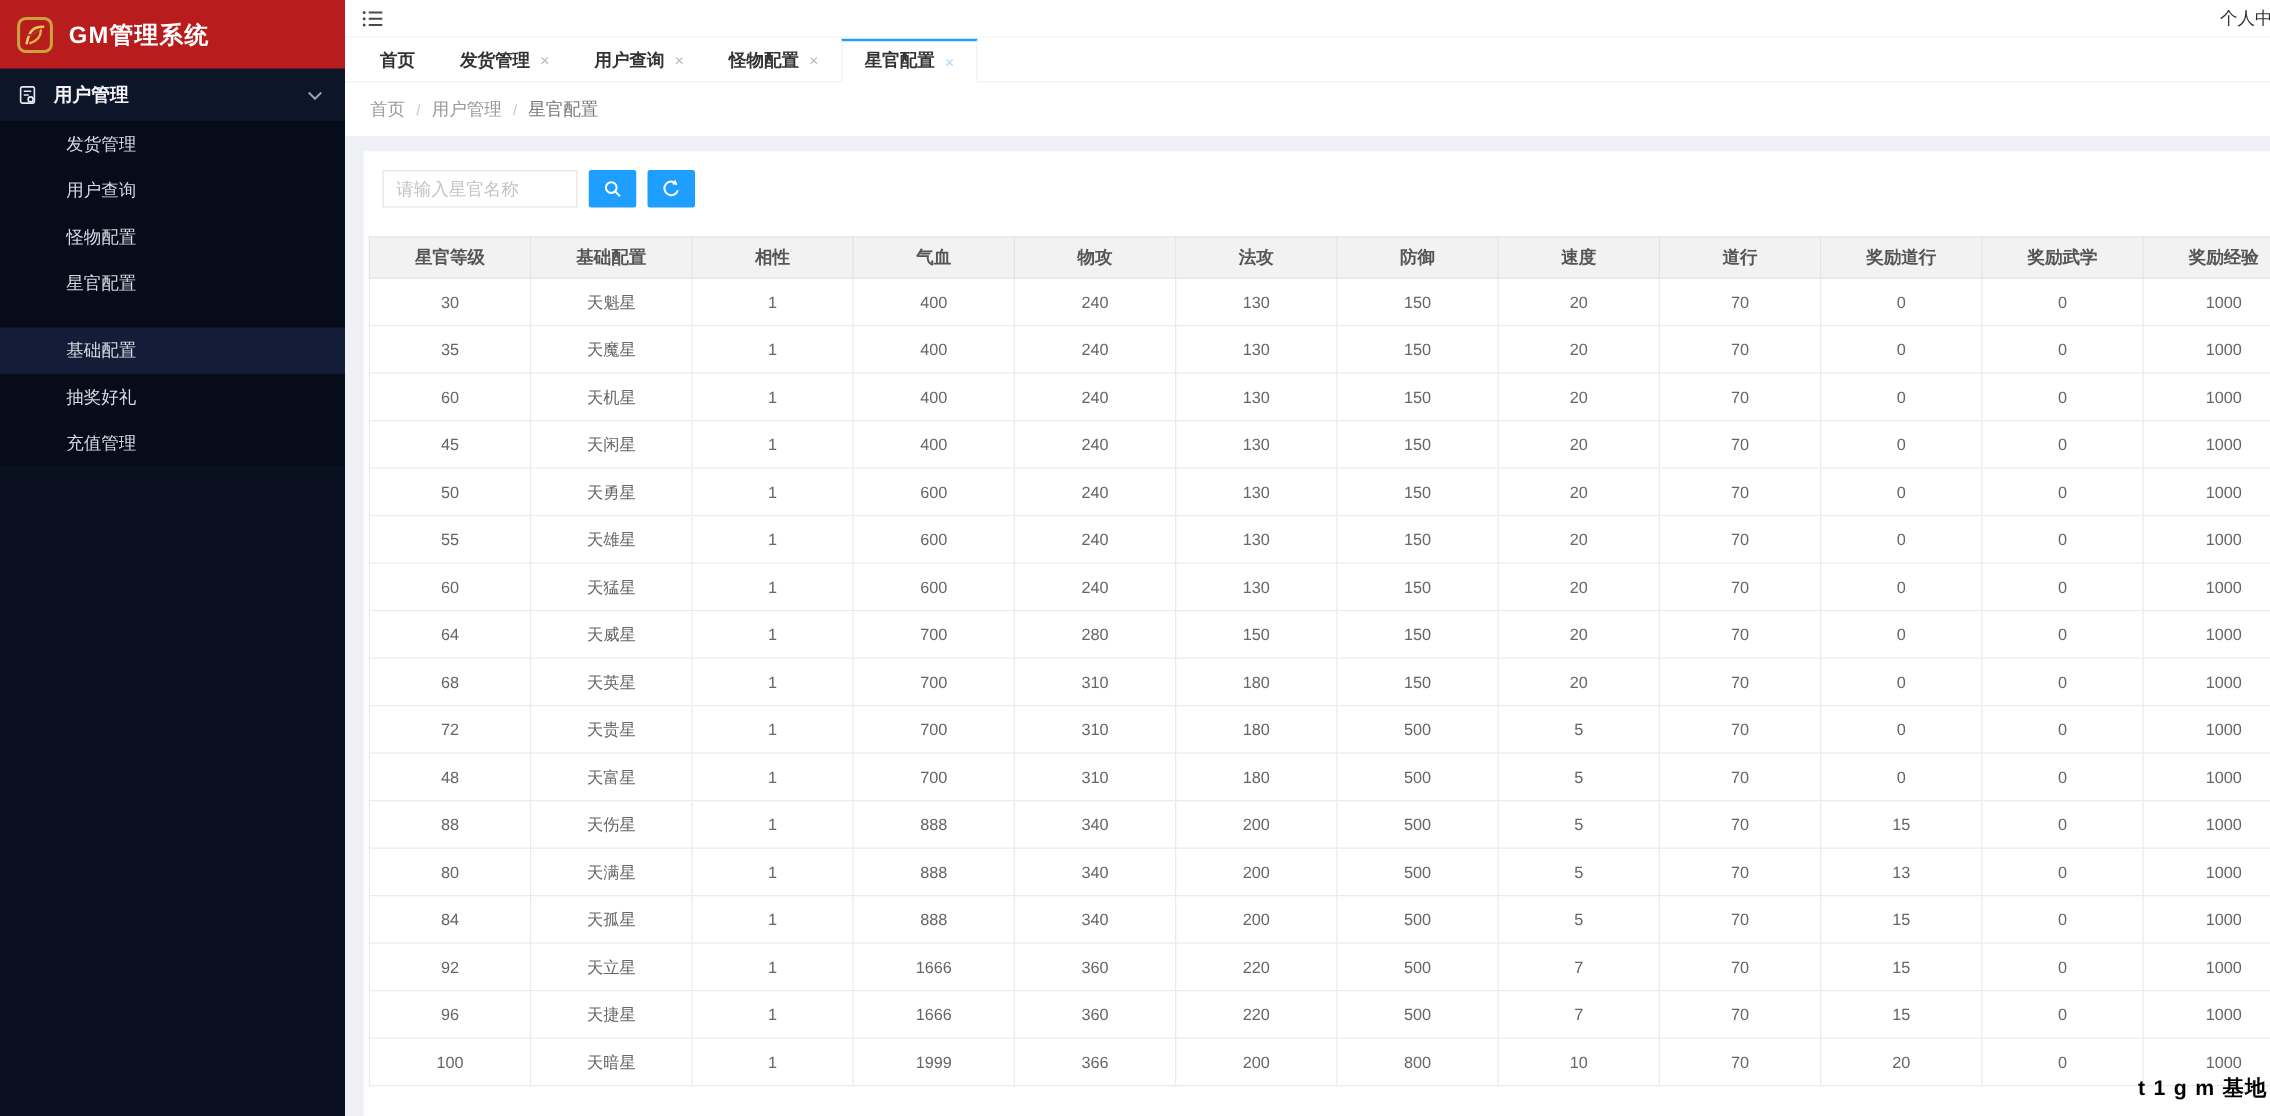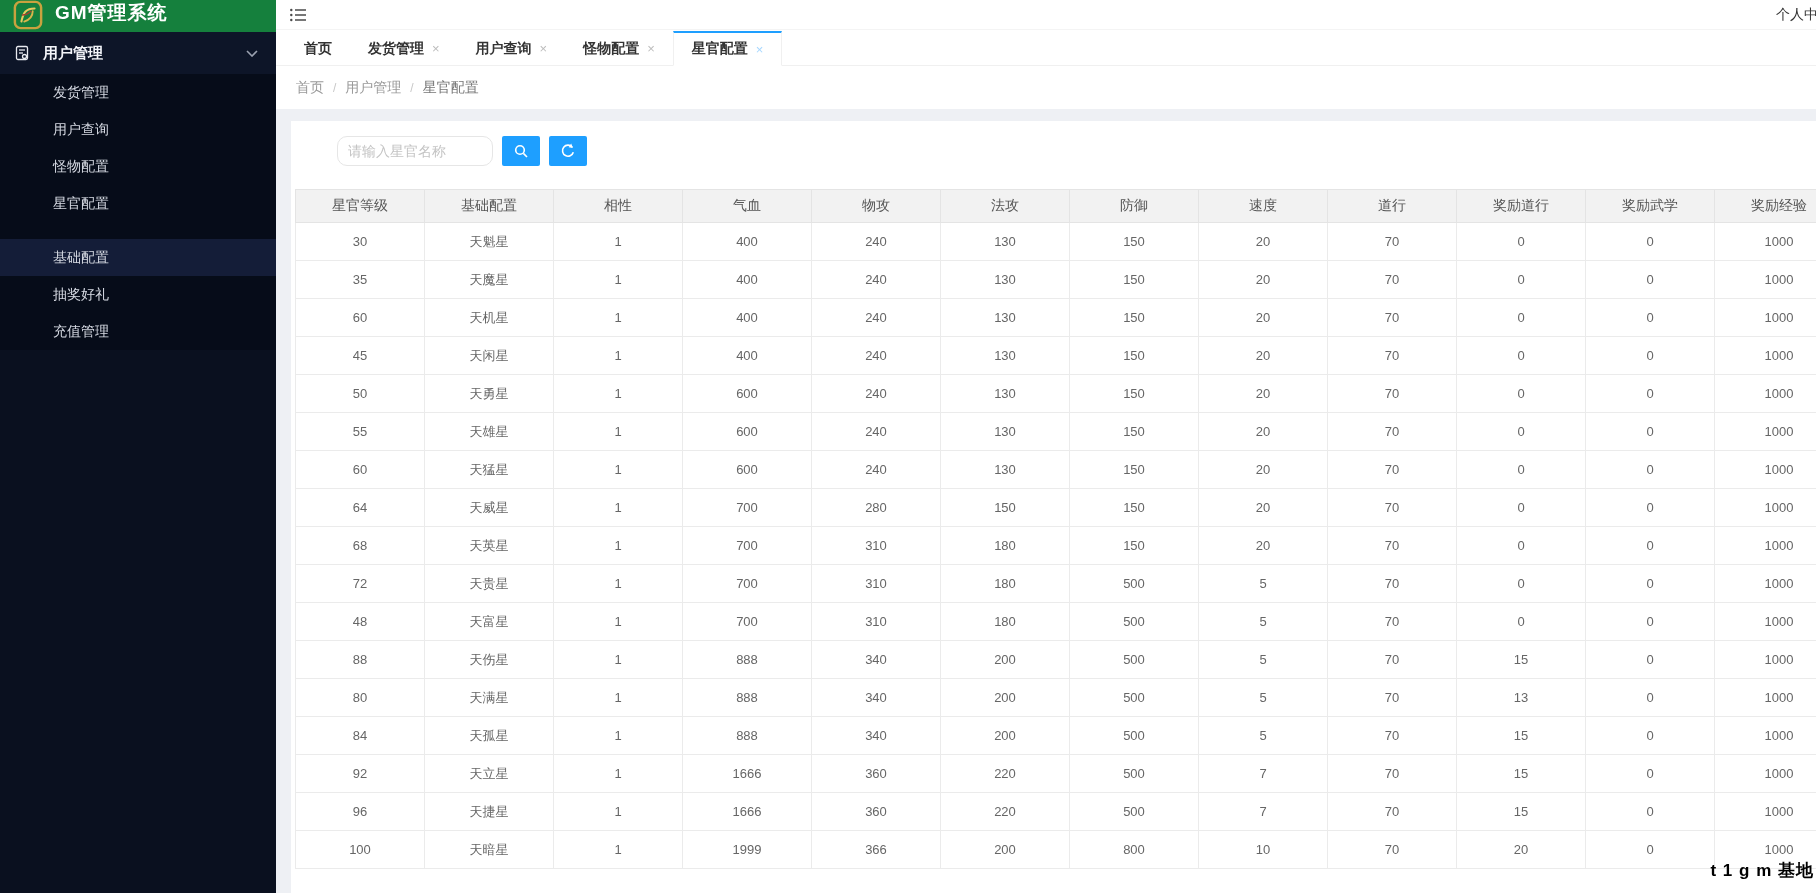--- a/index.html
+++ b/index.html
@@ -5,21 +5,21 @@
   * { box-sizing: border-box; }
   html,body { margin:0; padding:0; }
   body {
     width:1816px; height:893px; overflow:hidden; position:relative;
     font-family:"Liberation Sans", sans-serif; background:#fff;
   }
   .layout { display:flex; height:100%; }
 
   
   .sidebar { flex:0 0 276px; width:276px; background:#0a101f; overflow:hidden; }
-  .logo-band { height:32px; background:#15803d; display:flex; padding:0 10px 0 13px; }
+  .logo-band { height:55px; background:#b91c1c; display:flex; align-items:center; padding:0 10px 0 13px; }
   .logo-icon { width:30px; height:30px; margin-right:12px; flex:0 0 30px; }
   .logo-title { font-size:19px; font-weight:bold; color:#ffffff; letter-spacing:1px; white-space:nowrap; }
   .menu-parent { height:42px; background:#0d1528; display:flex; align-items:center; padding:0 18px 0 14px; cursor:pointer; }
   .mp-icon { width:16px; height:16px; margin-right:13px; display:flex; }
   .mp-label { font-size:15px; font-weight:bold; color:#f2f4f9; }
   .mp-chevron { margin-left:auto; display:flex; }
   .submenu { list-style:none; margin:0; padding:0; background:#060c19; }
   .submenu li { height:37px; line-height:37px; padding-left:53px; font-size:14px; color:#d6dae3; cursor:pointer; }
   .submenu li.hl { background:#141d38;margin-top:17px; }
 
@@ -38,27 +38,27 @@
   .tab.active .close { color:#a6d7ff; }
 
   .breadcrumb { height:43px; background:#fff; display:flex; align-items:center; gap:9px; padding-left:20px; font-size:14px; color:#999; }
   .breadcrumb .sep { color:#c8c8c8; font-size:12px; }
   .breadcrumb .crumb.current { color:#777; }
 
   .content { flex:1; background:#eef0f4; padding:12px 0 0 15px; overflow:hidden; }
   .card { background:#fff; height:100%; padding:15px 0 0 15px; }
 
   .toolbar { display:flex; align-items:center; }
-  .search-input { width:156px; height:30px; border:1px solid #e6e6e6; border-radius:10px; padding:0 10px; font-size:14px; color:#666; outline:none;margin-left:31px; }
+  .search-input { width:156px; height:30px; border:1px solid #e6e6e6; border-radius:0; padding:0 10px; font-size:14px; color:#666; outline:none; }
   .search-input::placeholder { color:#c4c4c4; }
   .btn { width:38px; height:30px; margin-left:9px; background:#1e9fff; border:none; border-radius:2px;
          display:flex; align-items:center; justify-content:center; cursor:pointer; padding:0; }
 
   table { border-collapse:collapse; table-layout:fixed; width:1548px; margin:23px 0 0 -11px; }
-  th { width:129px; height:33px; background:#f2f2f2; border:1px solid #e4e4e4; font-weight:normal; font-size:14px; color:#555; text-align:center; }
+  th { width:129px; height:33px; background:#f2f2f2; border:1px solid #e4e4e4; font-weight:bold; font-size:14px; color:#555; text-align:center; }
   td { height:38px; background:#fff; border:1px solid #ebebeb; font-size:13px; color:#666; text-align:center; }
 
   .watermark { position:absolute; top:859px; right:2px; font-size:17px; font-weight:bold; letter-spacing:1px; white-space:nowrap; z-index:5; }
 </style>
 </head>
 <body>
 
 <div class="layout">
 
   <aside class="sidebar">

